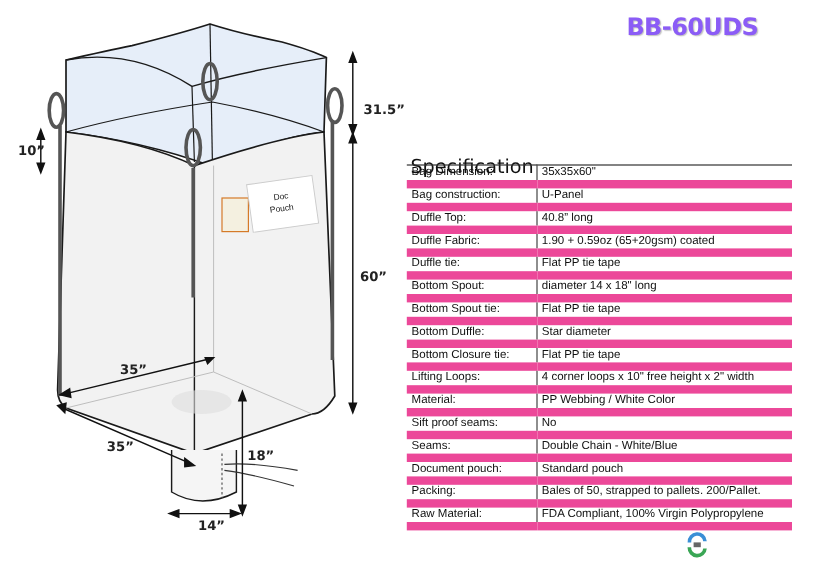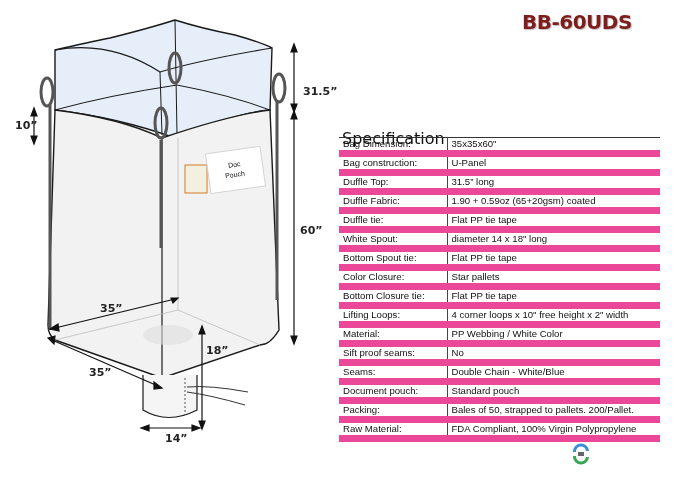--- a/index.html
+++ b/index.html
@@ -2,21 +2,21 @@
 <html><head>
   <meta charset="utf-8">
   <style>
     * { box-sizing: border-box; margin: 0; padding: 0; }
     html, body { width: 681px; height: 478px; background: #ffffff; overflow: hidden; }
     body { position: relative; font-family: "Liberation Sans", sans-serif; color: #111; }
 
     .product-code {
       position: absolute; left: 522px; top: 10px;
       font-family: "DejaVu Sans", sans-serif; font-weight: bold;
-      font-size: 20px; color: #7f1d1d; letter-spacing: -0.5px;
+      font-size: 20px; color: #8b5cf6; letter-spacing: -0.5px;
       text-shadow: 1px 1px 1px rgba(0,0,0,0.25);
     }
 
     .diagram { position: absolute; left: 0; top: 0; width: 340px; height: 375px; }
     .diagram svg { width: 340px; height: 478px; display: block; }
     .dim-label {
       position: absolute; font-family: "DejaVu Sans", sans-serif;
       font-weight: bold; font-size: 11px; color: #222;
     }
 
@@ -98,61 +98,61 @@
       <line x1="145" y1="428" x2="196" y2="428"></line>
         <polygon points="149,425 141,428 149,431"></polygon>
         <polygon points="192,425 200,428 192,431"></polygon>
     </g>
   </svg>
   <span class="dim-label" style="left:303px;top:85px">31.5”</span>
   <span class="dim-label" style="left:15px;top:119px">10”</span>
   <span class="dim-label" style="left:300px;top:224px">60”</span>
   <span class="dim-label" style="left:100px;top:302px">35”</span>
   <span class="dim-label" style="left:89px;top:366px">35”</span>
-  <span class="dim-label" style="left:206px;top:344px">18”</span>
+  <span class="dim-label" style="left:206px;top:373px">18”</span>
   <span class="dim-label" style="left:165px;top:432px">14”</span>
   <span style="position:absolute;left:228px;top:161px;font-size:7px;transform:rotate(-8deg)">Doc</span>
   <span style="position:absolute;left:225px;top:171px;font-size:7px;transform:rotate(-8deg)">Pouch</span>
 </div>
 
 <div class="spec-title">Specification</div>
 
 <table class="spec">
   <tbody id="spec-body">
       <tr>
         <td class="k">Bag Dimension:</td>
         <td>35x35x60"</td>
       </tr>
       <tr>
         <td class="k">Bag construction:</td>
         <td>U-Panel</td>
       </tr>
       <tr>
         <td class="k">Duffle Top:</td>
-        <td>31.5” long</td>
+        <td>40.8” long</td>
       </tr>
       <tr>
         <td class="k">Duffle Fabric:</td>
         <td>1.90 + 0.59oz (65+20gsm) coated</td>
       </tr>
       <tr>
         <td class="k">Duffle tie:</td>
         <td>Flat PP tie tape</td>
       </tr>
       <tr>
-        <td class="k">White Spout:</td>
+        <td class="k">Bottom Spout:</td>
         <td>diameter 14 x 18" long</td>
       </tr>
       <tr>
         <td class="k">Bottom Spout tie:</td>
         <td>Flat PP tie tape</td>
       </tr>
       <tr>
-        <td class="k">Color Closure:</td>
-        <td>Star pallets</td>
+        <td class="k">Bottom Duffle:</td>
+        <td>Star diameter</td>
       </tr>
       <tr>
         <td class="k">Bottom Closure tie:</td>
         <td>Flat PP tie tape</td>
       </tr>
       <tr>
         <td class="k">Lifting Loops:</td>
         <td>4 corner loops x 10" free height x 2" width</td>
       </tr>
       <tr>

